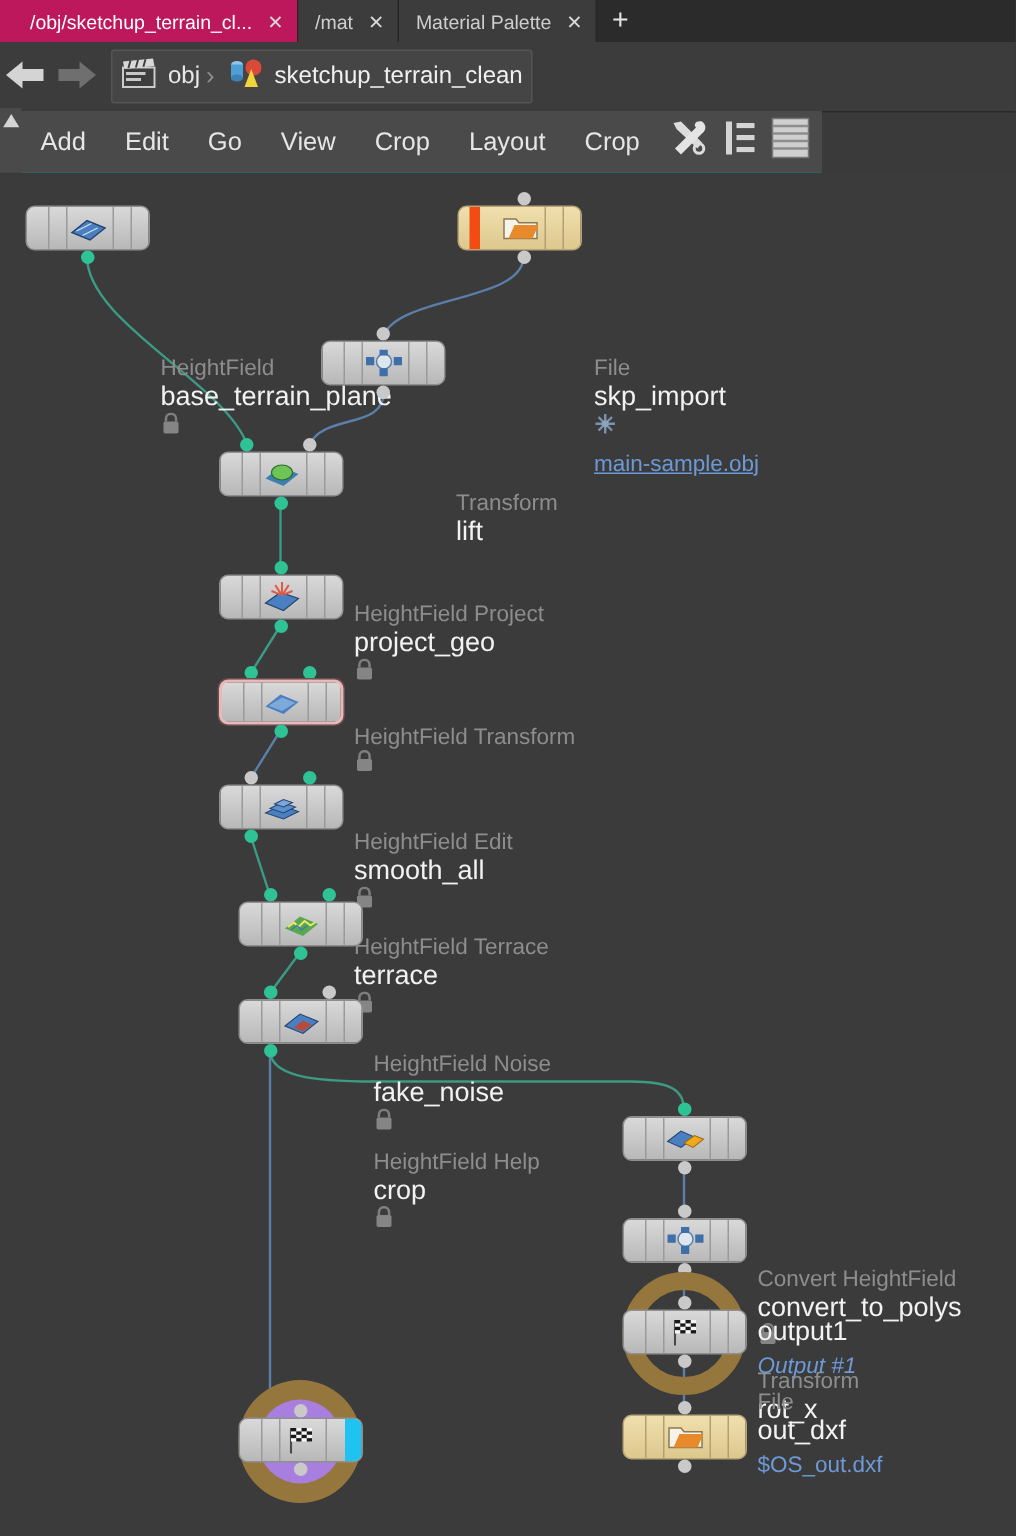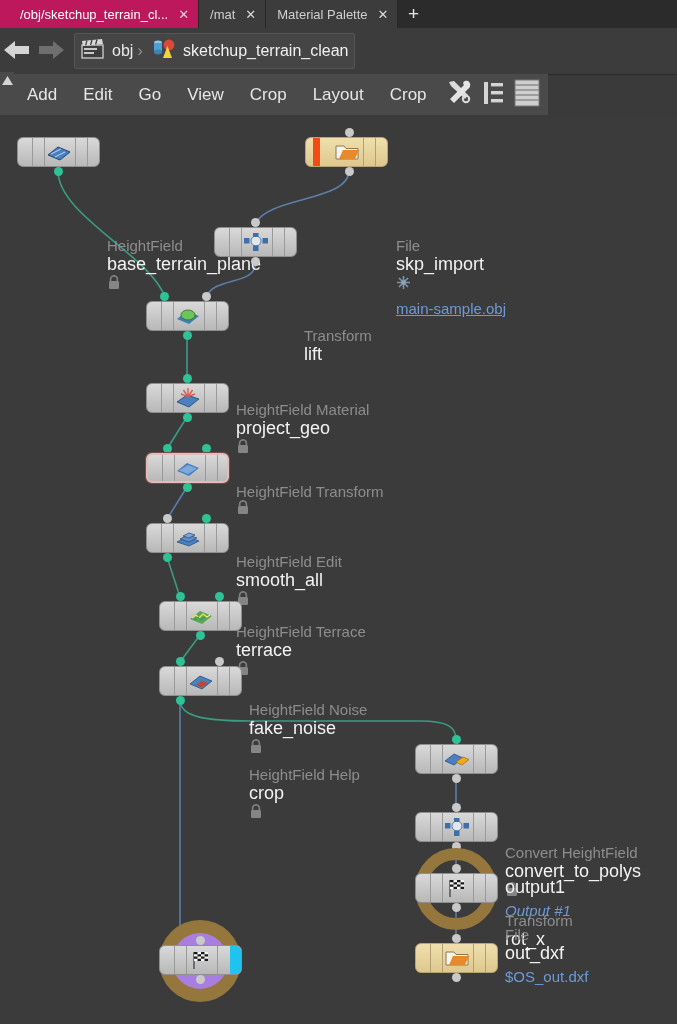--- a/index.html
+++ b/index.html
@@ -317,21 +317,21 @@
         <div class="nicon">
           <svg width="26" height="18" viewBox="0 0 26 18">
             <path d="M2 12 L12 4 L24 9 L14 17 Z" fill="#3d7fb0"></path>
             <ellipse cx="13" cy="8" rx="7" ry="5" fill="#6dc457" stroke="#2e6e2a" stroke-width="0.8"></ellipse>
           </svg>
         </div>
       </div>
       <div class="port green" style="left:37px;top:30px;"></div>
     </div>
     <div class="label" style="left:236px;top:286px;">
-      <div class="ltype">HeightField Material</div>
+      <div class="ltype">HeightField Project</div>
       <div class="lname">project_geo</div>
       <span class="lockicon">
         <svg width="14" height="15" viewBox="0 0 14 15">
           <path d="M3.6 6 V4.2 A3.4 3.4 0 0 1 10.4 4.2 V6" fill="none" stroke="#7e7e7e" stroke-width="1.7"></path>
           <rect x="2" y="6" width="10" height="8" rx="1.2" fill="#858585"></rect>
         </svg>
       </span>
     </div>
 
     <div class="node" style="left:146px;top:268px;">

